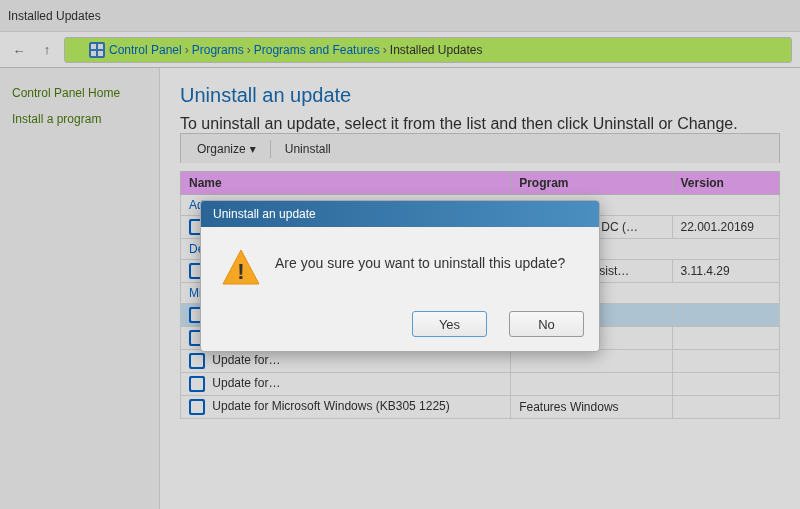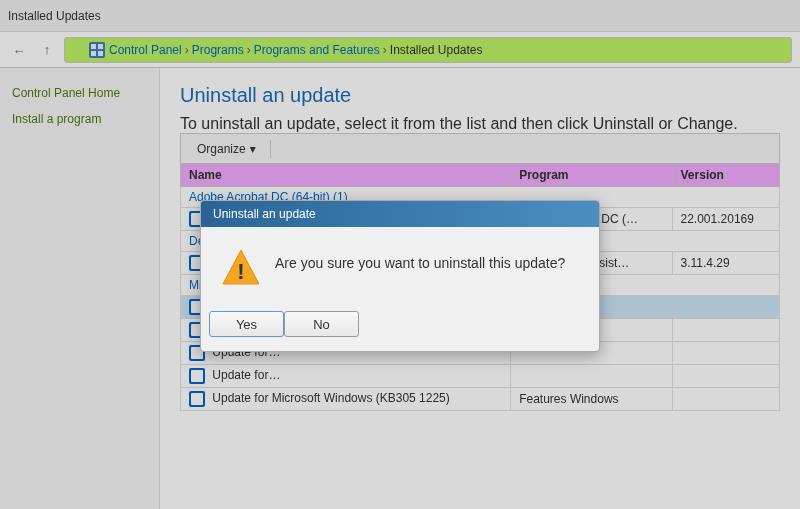--- a/index.html
+++ b/index.html
@@ -114,21 +114,21 @@
       font-size: 16px;
       color: #333;
       margin-bottom: 0;
     }
 
     
     .toolbar {
       display: flex;
       align-items: center;
       gap: 0;
-      margin-bottom: 0;
+      margin-bottom: 8px;
       height: 30px;
       border: 1px solid #ccc;
       border-bottom: none;
       background: #f5f5f5;
       padding: 0 6px;
     }
     .toolbar-btn {
       height: 26px;
       padding: 0 10px;
       border: none;
@@ -236,23 +236,23 @@
       height: 40px;
     }
     .dialog-message {
       font-size: 14px;
       color: #333;
       line-height: 1.5;
       padding-top: 6px;
     }
     .dialog-buttons {
       display: flex;
-      justify-content: flex-start;
-      gap: 0;
-      padding: 8px 8px 14px;
+      justify-content: flex-end;
+      gap: 22px;
+      padding: 8px 15px 14px;
     }
     .dialog-btn {
       min-width: 75px;
       height: 26px;
       border: 1px solid #999;
       background: linear-gradient(to bottom, #f8f8f8, #e8e8e8);
       border-radius: 3px;
       font-size: 13px;
       cursor: pointer;
       color: #333;
@@ -299,20 +299,23 @@
   <div class="content">
     <div class="page-title">Uninstall an update</div>
     <div class="page-desc">To uninstall an update, select it from the list and then click Uninstall or Change.</div>
 
     <div class="toolbar">
       <button class="toolbar-btn">
         <span>Organize</span>
         <span>▾</span>
       </button>
       <div class="toolbar-divider"></div>
+      <button class="toolbar-btn">
+        <span>Uninstall</span>
+      </button>
     </div>
 
     <table class="update-table">
       <thead>
         <tr>
           <th>Name</th>
           <th>Program</th>
           <th>Version</th>
         </tr>
       </thead>

